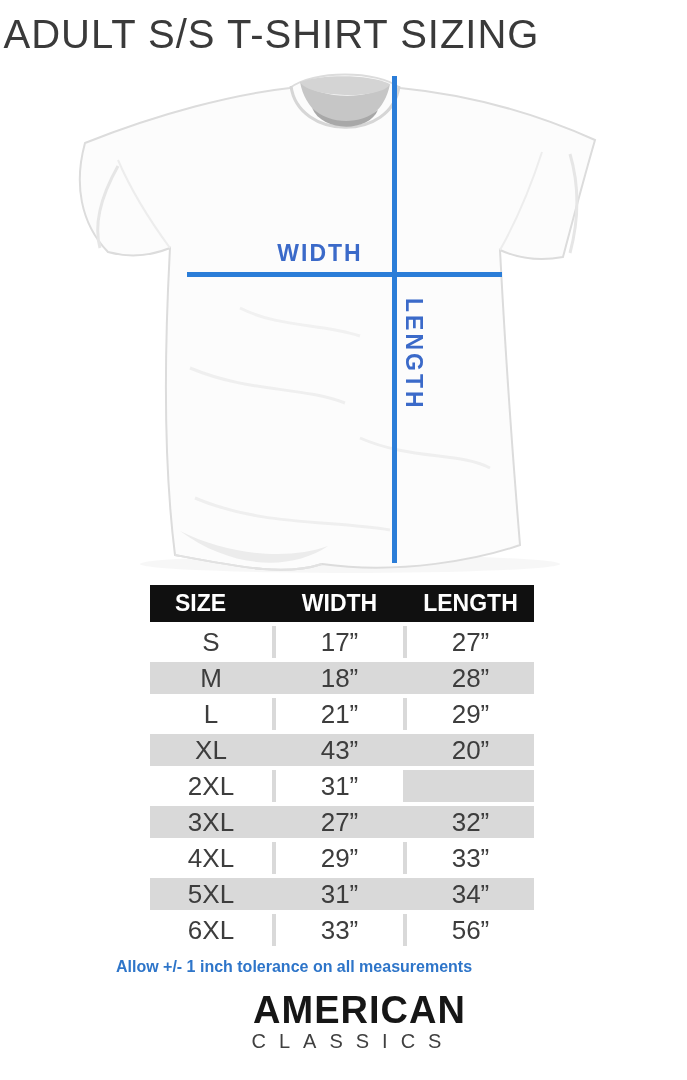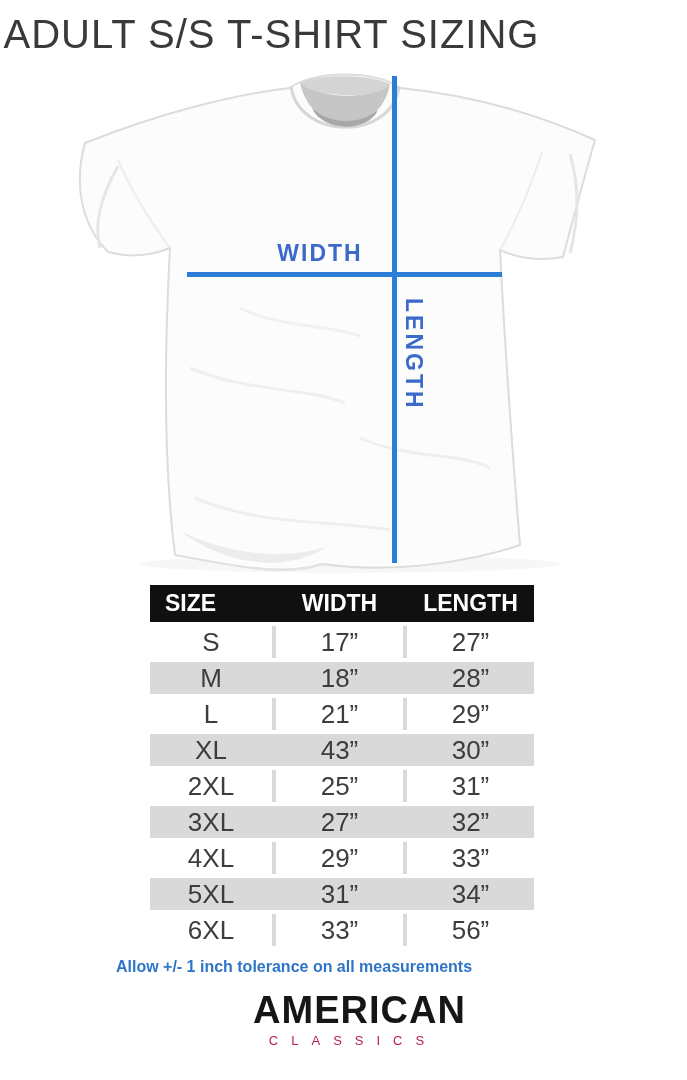--- a/index.html
+++ b/index.html
@@ -31,34 +31,34 @@
     background:var(--header-bg,#101010);color:#ffffff;font-weight:bold;font-size:23px;
   }
   .trow{display:flex;column-gap:4px;height:32px;line-height:32px;margin-top:4px;}
   .trow.white{background:var(--alt-gray,#d9d9d9);}
   .trow.white .tcell{background:#ffffff;}
   .trow.gray{background:var(--alt-gray,#d9d9d9);}
   .tcell,.hcell{text-align:center;overflow:hidden;}
   .c0{width:122px;}
   .c1{width:127px;}
   .c2{width:127px;}
-  .hcell.c0{text-align:left;padding-left:15px;box-sizing:border-box;}
+  .hcell.c0{text-align:left;padding-left:25px;box-sizing:border-box;}
   .tcell{font-size:26px;font-weight:400;color:#3d3d3d;}
   
   .tolerance{
     position:absolute;top:958px;left:0;width:588px;text-align:center;
     font-size:16px;font-weight:bold;color:var(--note-blue,#2e75c9);
   }
   .brand{position:absolute;top:990px;left:0;width:687px;text-align:center;}
   .brand-top{
     font-size:38px;font-weight:bold;letter-spacing:1px;color:#161616;line-height:40px;margin-left:32px;
   }
   .brand-bottom{
-    font-size:13px;font-weight:400;letter-spacing:13px;padding-left:19px;
-    color:#be185d;line-height:22px;
+    font-size:20px;font-weight:400;letter-spacing:13px;padding-left:19px;
+    color:#404040;line-height:22px;
   }
 </style>
 </head>
 <body>
 
 <div class="title">ADULT S/S T-SHIRT SIZING</div>
 
 <div class="shirt-wrap">
   <svg width="565" height="510" viewBox="0 0 565 510">
 
@@ -121,25 +121,24 @@
         <div class="tcell c2">28”</div>
       </div>
       <div class="trow white">
         <div class="tcell c0">L</div>
         <div class="tcell c1">21”</div>
         <div class="tcell c2">29”</div>
       </div>
       <div class="trow gray">
         <div class="tcell c0">XL</div>
         <div class="tcell c1">43”</div>
-        <div class="tcell c2">30”</div>
+        <div class="tcell c2">20”</div>
       </div>
       <div class="trow white">
         <div class="tcell c0">2XL</div>
-        <div class="tcell c1">25”</div>
         <div class="tcell c2">31”</div>
       </div>
       <div class="trow gray">
         <div class="tcell c0">3XL</div>
         <div class="tcell c1">27”</div>
         <div class="tcell c2">32”</div>
       </div>
       <div class="trow white">
         <div class="tcell c0">4XL</div>
         <div class="tcell c1">29”</div>

